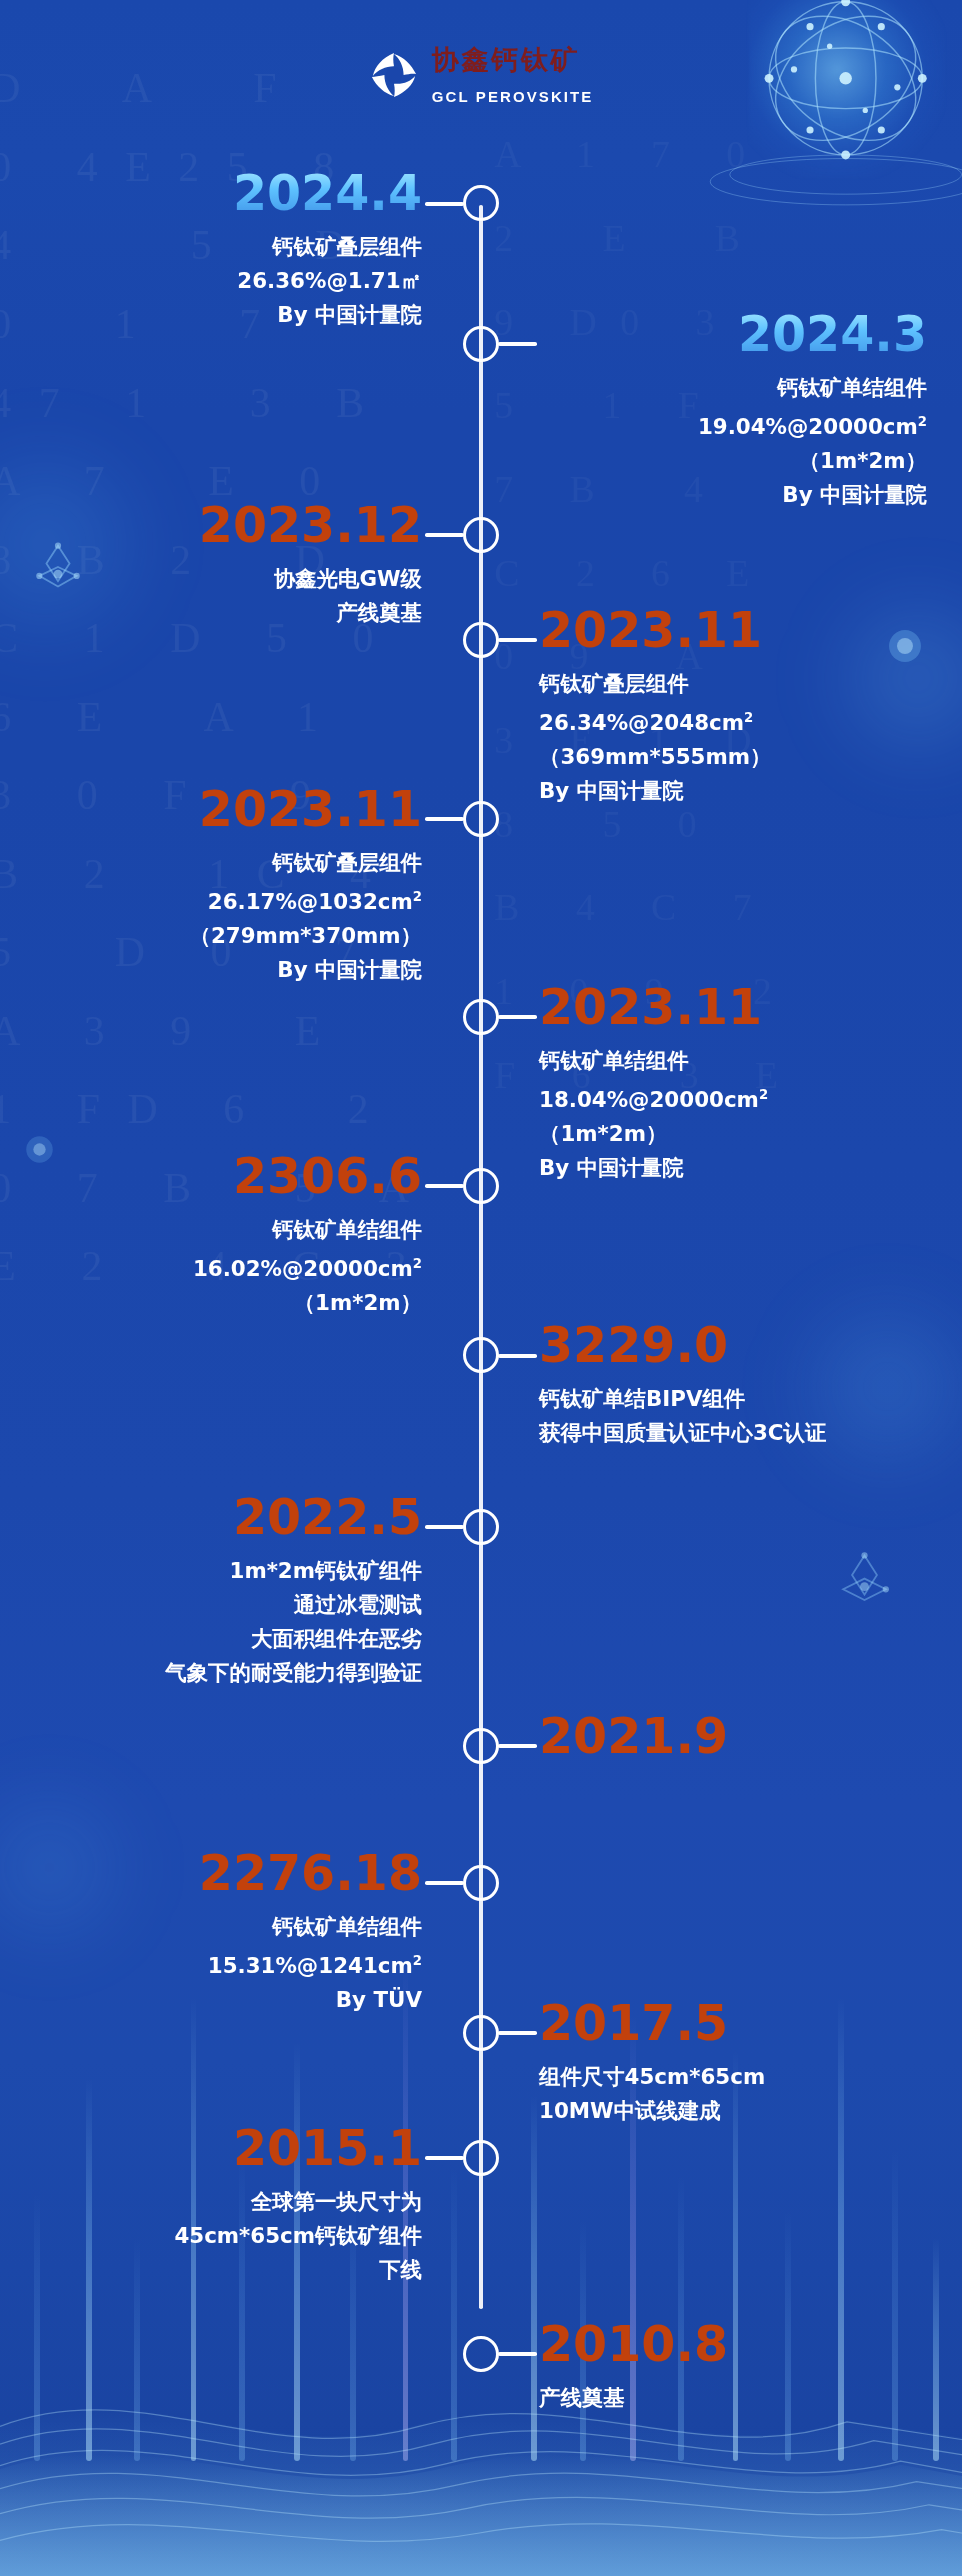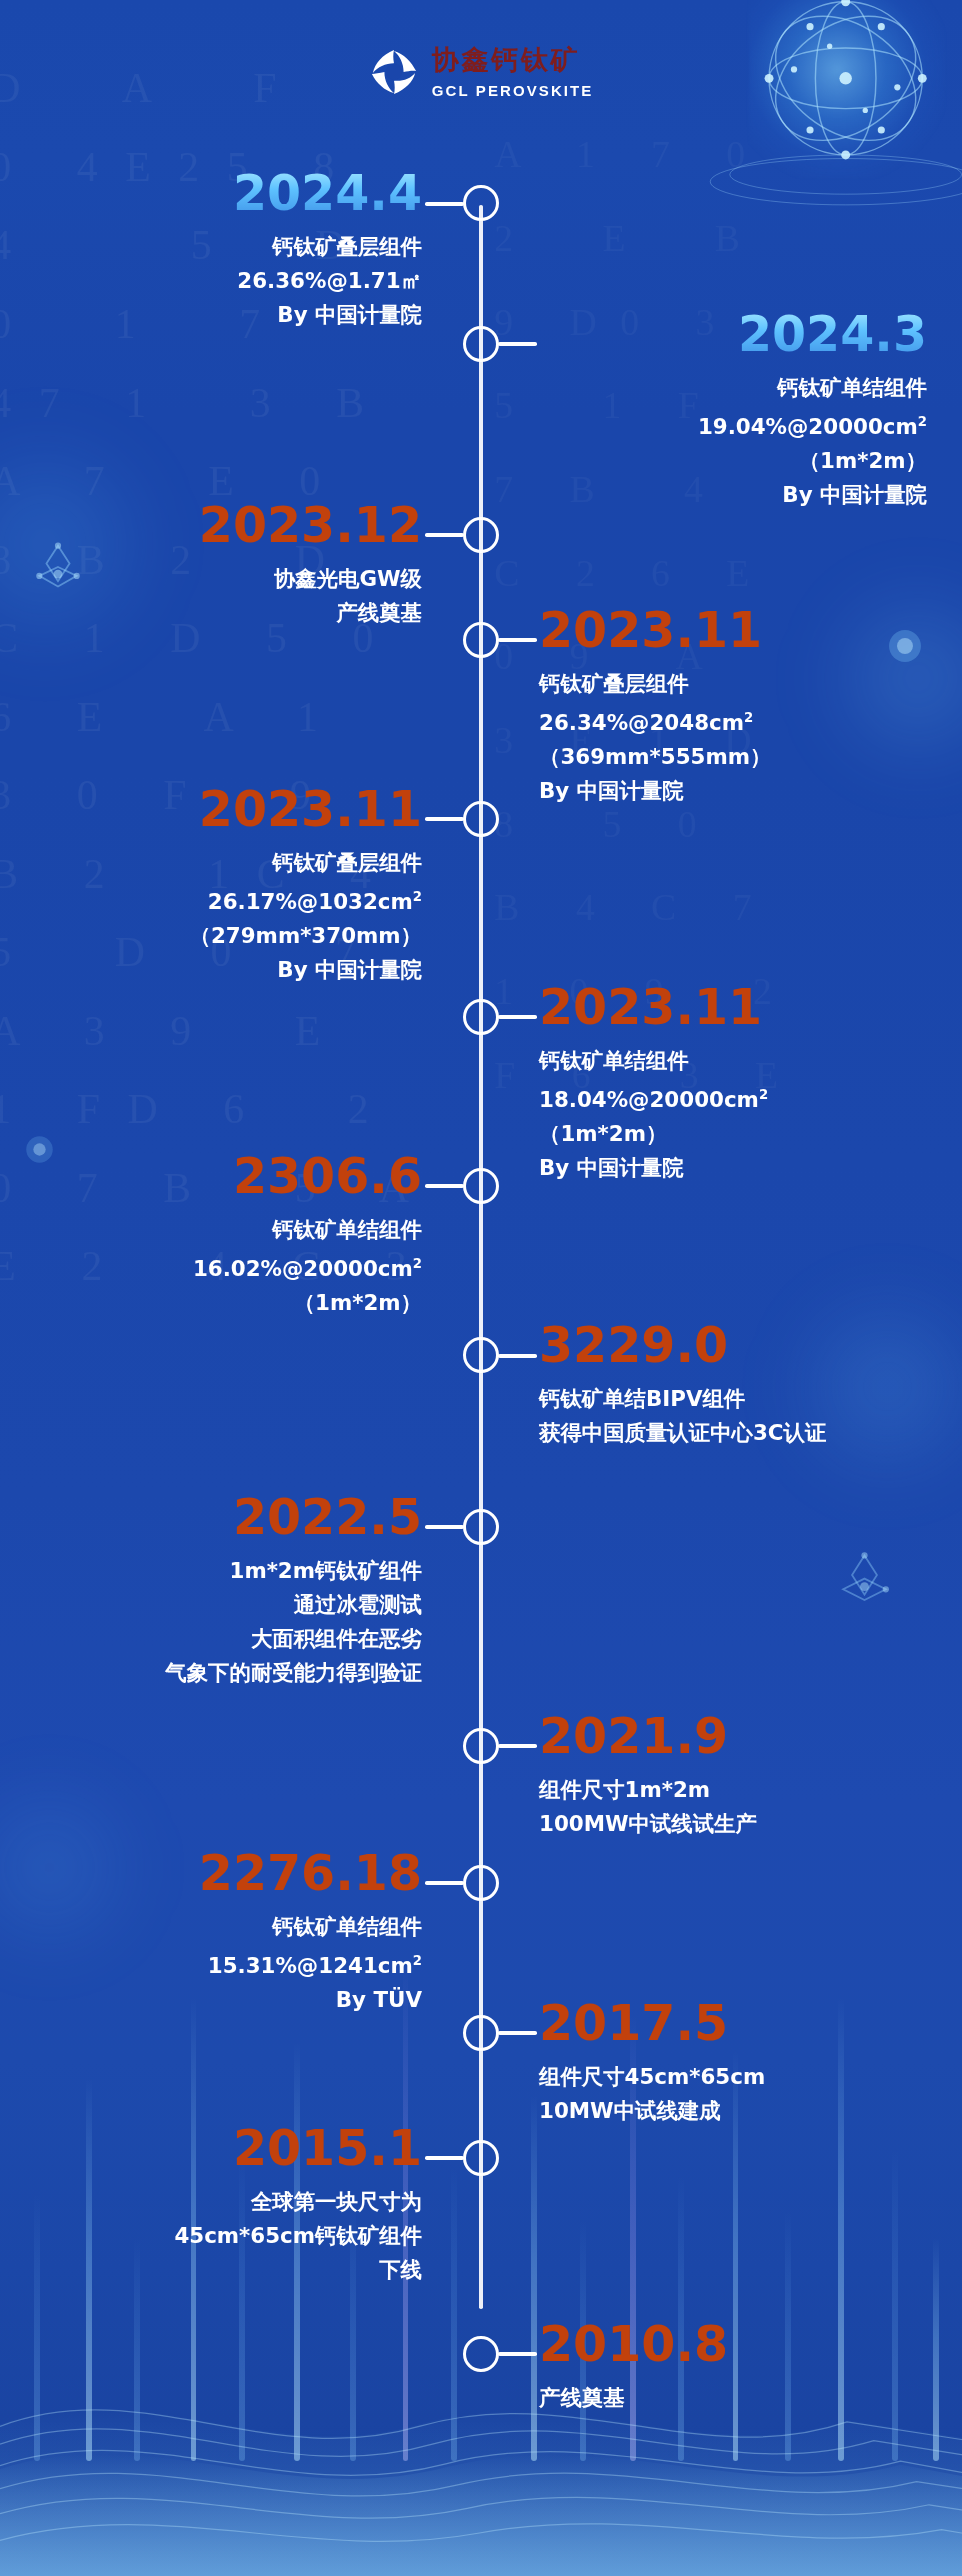--- a/index.html
+++ b/index.html
@@ -87,21 +87,21 @@
     z-index: 6;
   }
   .logo-mark { width: 48px; height: 48px; flex: 0 0 48px; }
   .logo-text { display: flex; flex-direction: column; line-height: 1; }
   .logo-cn {
     font-size: 27px; font-weight: 700; letter-spacing: 2.7px; color: #7f1d1d;
     font-family: "DejaVu Sans", "Liberation Sans", sans-serif;
   }
   .logo-en {
     font-size: 15px; font-weight: 700; letter-spacing: 2.1px; color: #ffffff;
-    margin-top: 10px;
+    margin-top: 16px;
   }
 
   
   .timeline { position: absolute; left: 0; top: 0; width: 963px; height: 2576px; z-index: 5; }
   .axis {
     position: absolute; left: 479px; top: 205px; width: 3.6px; height: 2104px;
     background: rgba(255,255,255,0.92);
     border-radius: 1.8px;
   }
   .node {
@@ -372,21 +372,20 @@
       <div class="entry right" style="left: 539px; right: 36px; top: 1321px;">
         <div class="year">3229.0</div>
         <div class="desc">钙钛矿单结BIPV组件<br>获得中国质量认证中心3C认证</div>
       </div>
       <div class="entry left" style="right: 541px; left: 36px; top: 1493px;">
         <div class="year">2022.5</div>
         <div class="desc">1m*2m钙钛矿组件<br>通过冰雹测试<br>大面积组件在恶劣<br>气象下的耐受能力得到验证</div>
       </div>
       <div class="entry right" style="left: 539px; right: 36px; top: 1712px;">
         <div class="year">2021.9</div>
-        <div class="desc">组件尺寸1m*2m<br>100MW中试线试生产</div>
       </div>
       <div class="entry left" style="right: 541px; left: 36px; top: 1849px;">
         <div class="year">2276.18</div>
         <div class="desc">钙钛矿单结组件<br>15.31%@1241cm<span class="sup">2</span><br>By TÜV</div>
       </div>
       <div class="entry right" style="left: 539px; right: 36px; top: 1999px;">
         <div class="year">2017.5</div>
         <div class="desc">组件尺寸45cm*65cm<br>10MW中试线建成</div>
       </div>
       <div class="entry left" style="right: 541px; left: 36px; top: 2124px;">

